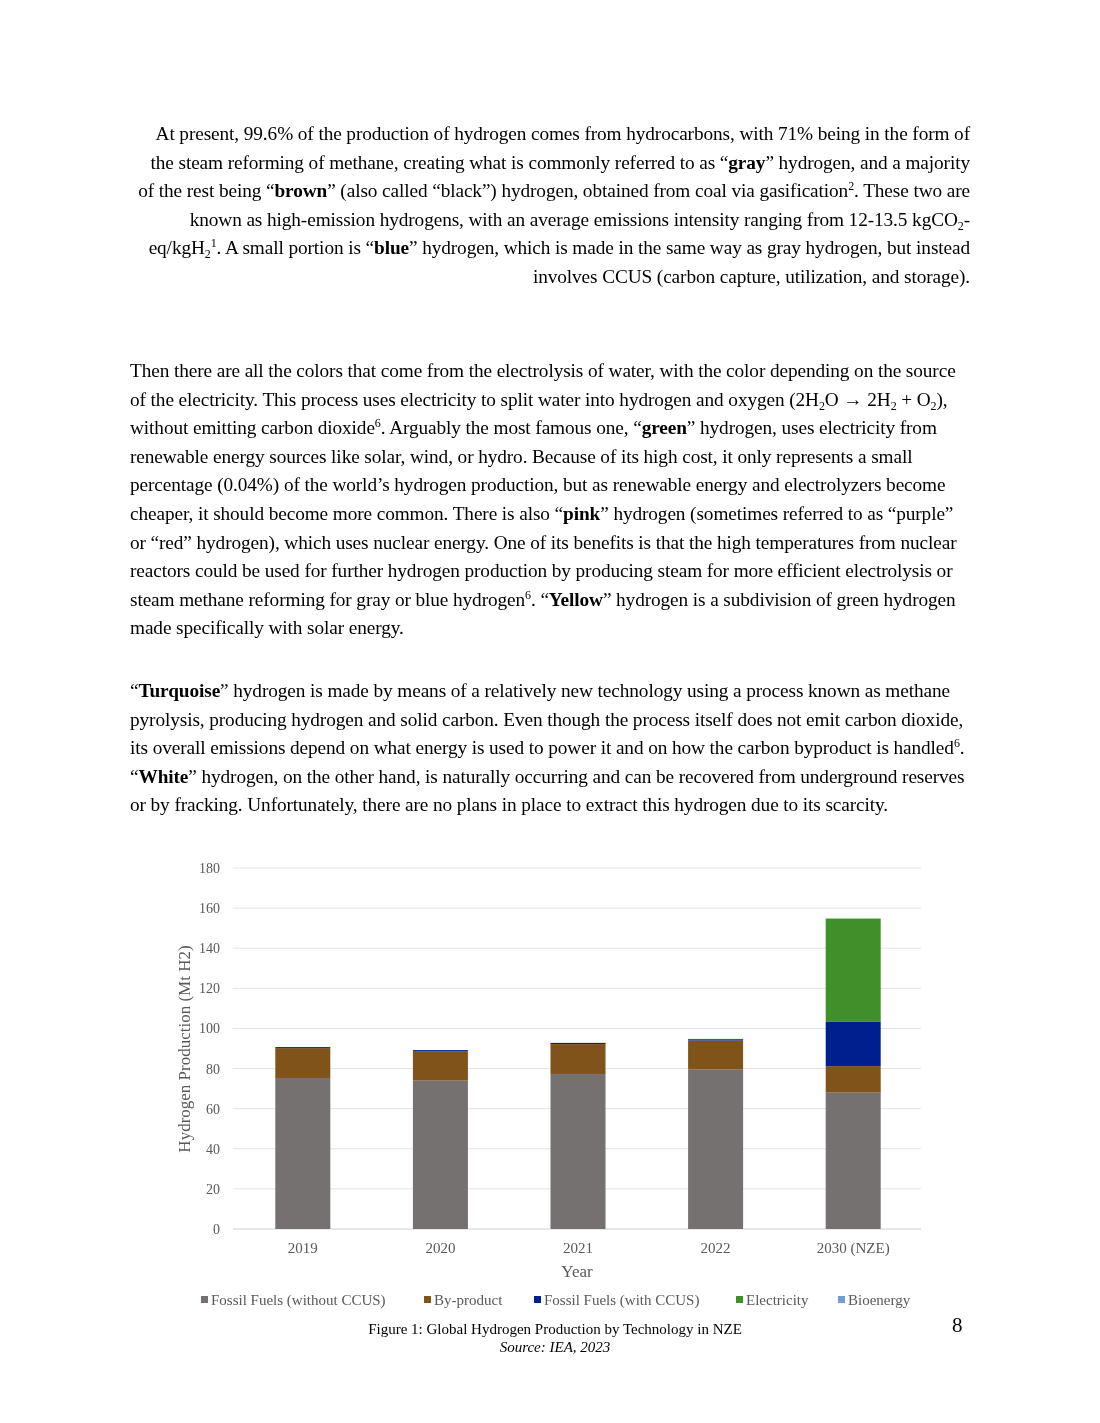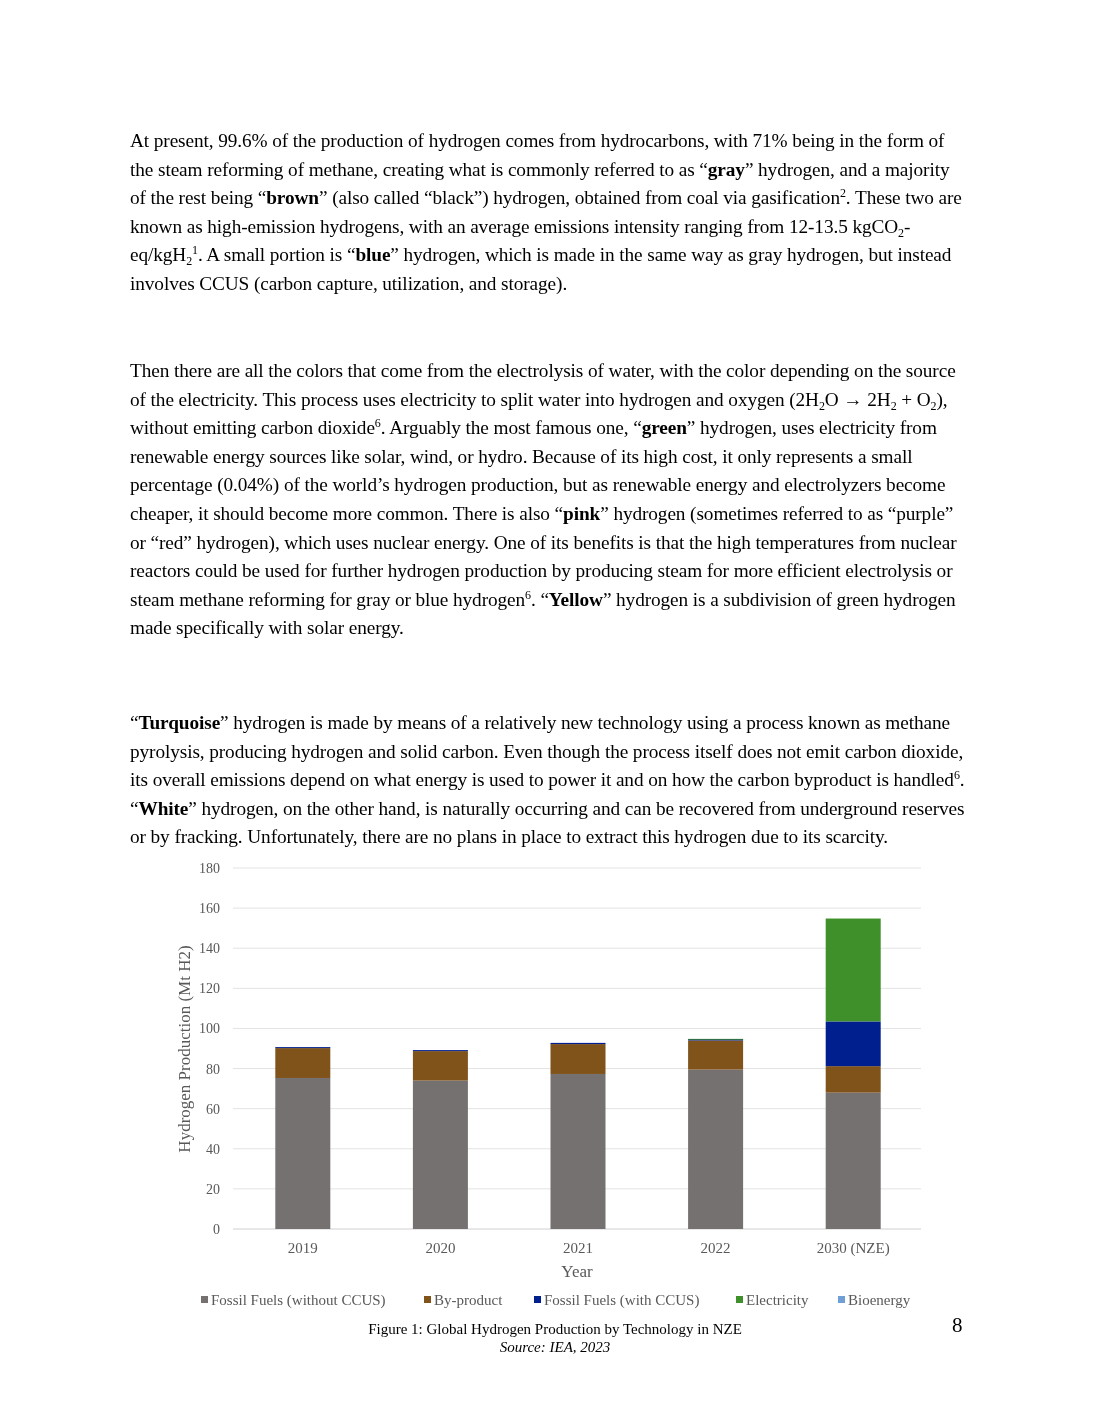--- a/index.html
+++ b/index.html
@@ -3,23 +3,23 @@
 <meta charset="utf-8">
 <style>
   html, body { margin: 0; padding: 0; background: #ffffff; }
   body { width: 1100px; height: 1423px; position: relative; overflow: hidden;
          font-family: "Liberation Serif", "DejaVu Serif", serif; color: #000; }
   .para { position: absolute; left: 130px; width: 840px; font-size: 19.3px;
           line-height: 28.6px; margin: 0; letter-spacing: -0.1px; }
   .para b { font-weight: bold; }
   .para sub { font-size: 12px; vertical-align: -4px; line-height: 0; }
   .para sup { font-size: 12px; vertical-align: 7px; line-height: 0; }
-  #p1 { top: 127px; }
+  #p1 { top: 120px; text-align: right; }
   #p2 { top: 357px; }
-  #p3 { top: 677px; margin-top: 32px; }
+  #p3 { top: 677px; }
   #chart { position: absolute; left: 0; top: 0; }
   .tick { font-family: "Liberation Serif", serif; font-size: 14px; fill: #595959; }
   .cat  { font-family: "Liberation Serif", serif; font-size: 15px; fill: #595959; }
   .axt  { font-family: "Liberation Serif", serif; font-size: 17px; fill: #595959; }
   .leg  { font-family: "Liberation Serif", serif; font-size: 15px; fill: #595959; }
   .caption { position: absolute; left: 0; width: 1110px; text-align: center;
              font-size: 15px; line-height: 18px; }
   #cap1 { top: 1320px; }
   #cap2 { top: 1338px; font-style: italic; }
   #pagenum { position: absolute; left: 952px; top: 1313px; font-size: 21px; }

